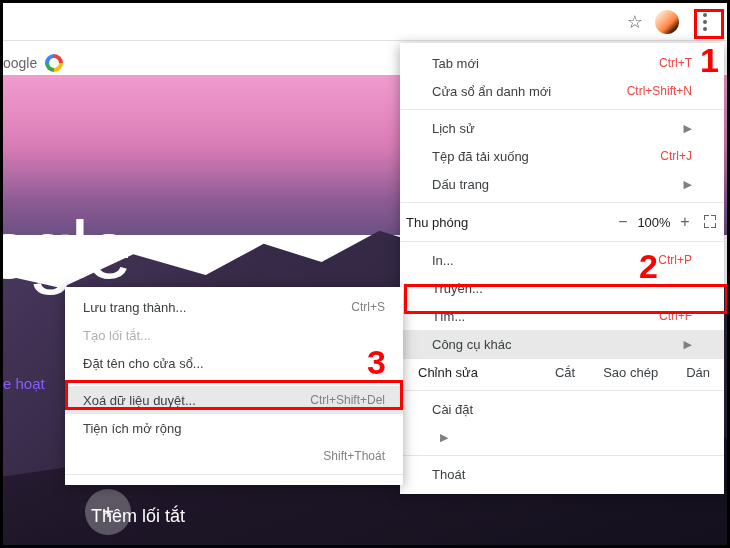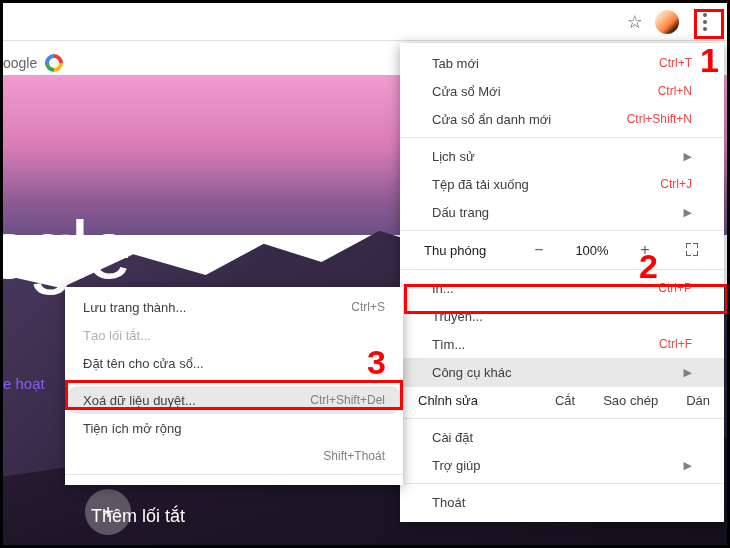--- a/index.html
+++ b/index.html
@@ -97,22 +97,22 @@
     min-height: 28px;
     font-size: 13px;
     color:#3c4043;
   }
   .menu-row.highlight { background:#e8e8e8; }
   .menu-label { flex:1; }
   .menu-sc { color:#ef4444; font-size:12px; margin-left:auto; }
   .menu-arrow { color:#808080; margin-left:8px; font-size:11px; }
   .menu-sep { height:1px; background:#e6e6e6; margin:4px 0; }
   .zoom-row {
-    display:flex; align-items:center; padding:6px 24px;
-    gap:22px; min-height:30px;
+    display:flex; align-items:center; padding:6px 6px;
+    gap:0; min-height:30px;
   }
   .zoom-row .lbl { flex:1; font-size:13px; }
   .zoom-btn { width:22px; text-align:center; color:#5f6368; font-size:16px; cursor:pointer; }
   .zoom-val { min-width:40px; text-align:center; font-size:13px; }
   .fullscreen { display:flex; gap:2px; flex-wrap:wrap; width:14px; height:14px; margin-left:8px; }
   .fullscreen span { width:5px; height:5px; border:1.5px solid #5f6368; border-right:none; border-bottom:none; }
   .fullscreen span:nth-child(2){ transform:rotate(90deg);}
   .fullscreen span:nth-child(3){ transform:rotate(-90deg);}
   .fullscreen span:nth-child(4){ transform:rotate(180deg);}
   .edit-row {
@@ -128,21 +128,21 @@
     background:#fff;
     box-shadow:0 2px 12px rgba(0,0,0,0.35);
     padding:6px 0;
   }
   .sub-row {
     display:flex; align-items:center;
     padding:6px 18px; min-height:28px;
     font-size:13px; color:#3c4043;
   }
   .sub-row.disabled { color:#b0b0b0; }
-  .sub-row.highlight { background:#e8e8e8;border-radius:14px; }
+  .sub-row.highlight { background:#e8e8e8; }
   .sub-label { flex:1; }
   .sub-sc { color:#808080; font-size:12px; margin-left:auto; }
   
   .anno {
     position:absolute;
     font-weight:bold;
     color:#ff0000;
     font-size:34px;
     font-family:Arial,sans-serif;
     pointer-events:none;
@@ -184,24 +184,20 @@
     <div class="shortcut-circle">+</div>
   </div>
   <div style="position:absolute; left:88px; bottom:18px; color:#fff; font-size:18px;">Thêm lối tắt</div>
 
   <div class="menu">
     <div class="menu-row">
       <span class="menu-label">Tab mới</span>
       <span class="menu-sc">Ctrl+T</span>
     </div>
     <div class="menu-row">
-      <span class="menu-label">Cửa sổ Mới</span>
-      <span class="menu-sc">Ctrl+N</span>
-    </div>
-    <div class="menu-row">
       <span class="menu-label">Cửa sổ ẩn danh mới</span>
       <span class="menu-sc">Ctrl+Shift+N</span>
     </div>
     <div class="menu-sep"></div>
     <div class="menu-row">
       <span class="menu-label">Lịch sử</span>
       <span class="menu-arrow">▶</span>
     </div>
     <div class="menu-row">
       <span class="menu-label">Tệp đã tải xuống</span>
@@ -244,21 +240,20 @@
       <span class="lbl">Chỉnh sửa</span>
       <span class="edit-btn">Cắt</span>
       <span class="edit-btn">Sao chép</span>
       <span class="edit-btn">Dán</span>
     </div>
     <div class="menu-sep"></div>
     <div class="menu-row">
       <span class="menu-label">Cài đặt</span>
     </div>
     <div class="menu-row">
-      <span class="menu-label">Trợ giúp</span>
       <span class="menu-arrow">▶</span>
     </div>
     <div class="menu-sep"></div>
     <div class="menu-row">
       <span class="menu-label">Thoát</span>
     </div>
   </div>
 
   <div class="submenu">
     <div class="sub-row">

